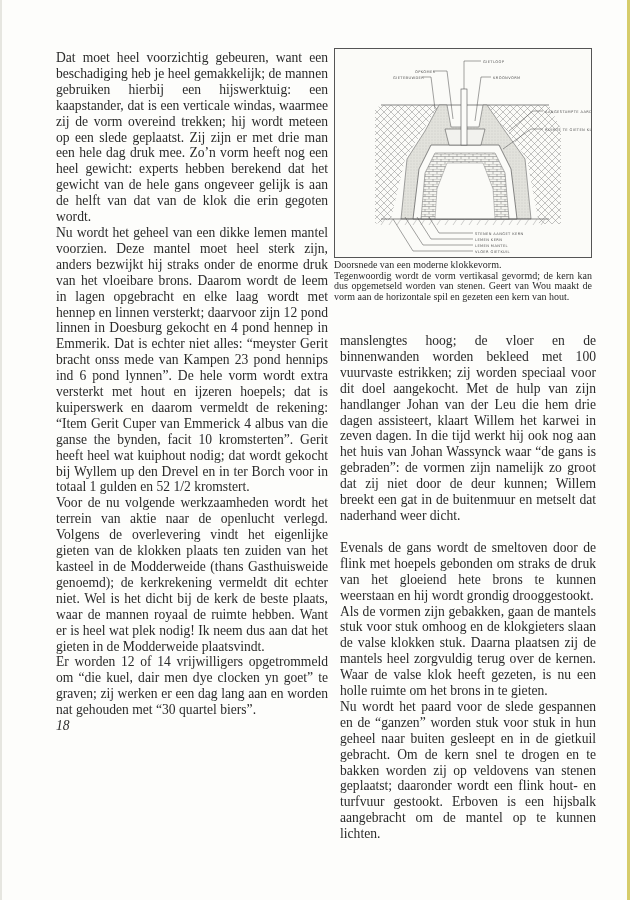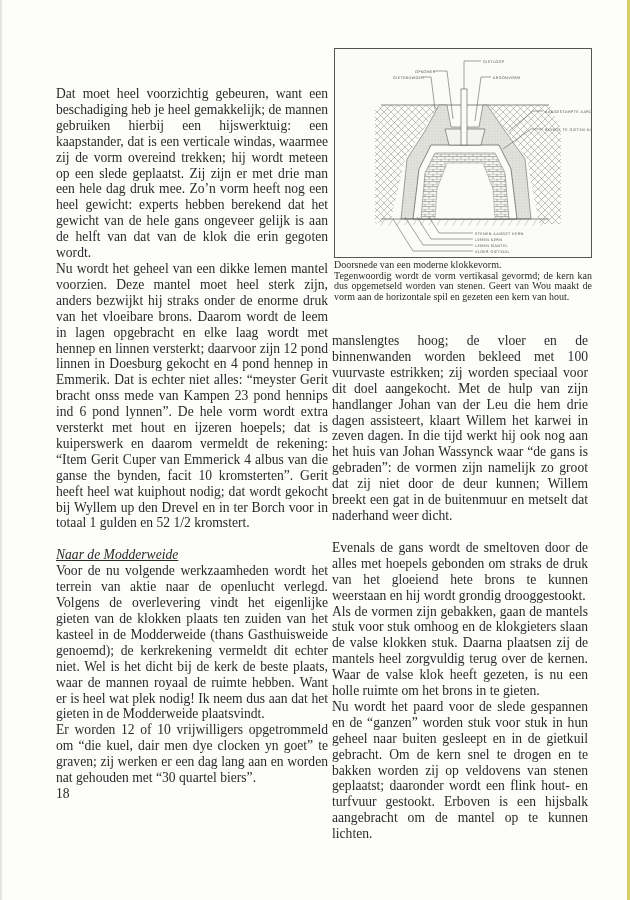--- a/index.html
+++ b/index.html
@@ -17,30 +17,30 @@
   .edge-left {
     position: absolute; top: 0; left: 0; width: 2px; height: 900px;
     background: #e6e6e0;
   }
   .col {
     position: absolute;
     font-size: 13.6px;
     line-height: 15.9px;
     text-align: justify;
   }
-  .col-left { left: 56px; top: 50px; width: 272px; margin-top: 36px; }
-  .col-right { left: 332px; top: 333px; width: 256px; }
+  .col-left { left: 56px; top: 50px; width: 272px; }
+  .col-right { left: 340px; top: 333px; width: 256px; }
   .col p { margin: 0; text-indent: 0; }
   .heading {
     font-style: italic;
     text-decoration: underline;
     margin-top: 16px !important;
   }
   .gap { margin-top: 16px !important; }
-  .pagenum { margin-top: 0 !important; }
+  .pagenum { margin-top: 0 !important; font-style: italic; }
 
   .figure {
     position: absolute; left: 334px; top: 48px; width: 256px; height: 208px;
     border: 1px solid #555;
     background: #fbfbf8;
   }
   .figure svg { position: absolute; left: 0; top: 0; }
   .fig-label {
     font-family: "DejaVu Sans", sans-serif;
     font-size: 3.6px;
@@ -57,23 +57,22 @@
 </style>
 </head>
 <body>
 
 <div class="edge-left"></div>
 <div class="edge-right"></div>
 
 <div class="col col-left">
   <p>Dat moet heel voorzichtig gebeuren, want een beschadiging heb je heel gemakkelijk; de mannen gebruiken hierbij een hijswerktuig: een kaapstander, dat is een verticale windas, waarmee zij de vorm overeind trekken; hij wordt meteen op een slede geplaatst. Zij zijn er met drie man een hele dag druk mee. Zo’n vorm heeft nog een heel gewicht: experts hebben berekend dat het gewicht van de hele gans ongeveer gelijk is aan de helft van dat van de klok die erin gegoten wordt.</p>
   <p>Nu wordt het geheel van een dikke lemen mantel voorzien. Deze mantel moet heel sterk zijn, anders bezwijkt hij straks onder de enorme druk van het vloeibare brons. Daarom wordt de leem in lagen opgebracht en elke laag wordt met hennep en linnen versterkt; daarvoor zijn 12 pond linnen in Doesburg gekocht en 4 pond hennep in Emmerik. Dat is echter niet alles: “meyster Gerit bracht onss mede van Kampen 23 pond hennips ind 6 pond lynnen”. De hele vorm wordt extra versterkt met hout en ijzeren hoepels; dat is kuiperswerk en daarom vermeldt de rekening: “Item Gerit Cuper van Emmerick 4 albus van die ganse the bynden, facit 10 kromsterten”. Gerit heeft heel wat kuiphout nodig; dat wordt gekocht bij Wyllem up den Drevel en in ter Borch voor in totaal 1 gulden en 52 1/2 kromstert.</p>
-  <p class="heading">Naar de Modderweide</p>
   <p>Voor de nu volgende werkzaamheden wordt het terrein van aktie naar de openlucht verlegd. Volgens de overlevering vindt het eigenlijke gieten van de klokken plaats ten zuiden van het kasteel in de Modderweide (thans Gasthuisweide genoemd); de kerkrekening vermeldt dit echter niet. Wel is het dicht bij de kerk de beste plaats, waar de mannen royaal de ruimte hebben. Want er is heel wat plek nodig! Ik neem dus aan dat het gieten in de Modderweide plaatsvindt.</p>
-  <p>Er worden 12 of 10 vrijwilligers opgetrommeld om “die kuel, dair men dye clocken yn goet” te graven; zij werken er een dag lang aan en worden nat gehouden met “30 quartel biers”.</p>
+  <p>Er worden 12 of 14 vrijwilligers opgetrommeld om “die kuel, dair men dye clocken yn goet” te graven; zij werken er een dag lang aan en worden nat gehouden met “30 quartel biers”.</p>
   <p class="pagenum">18</p>
 </div>
 
 <div class="figure">
   <svg width="256" height="208" viewBox="0 0 256 208">
     <defs>
       <pattern id="hatch" width="7" height="7" patternUnits="userSpaceOnUse">
         <path d="M0 0 L7 7 M7 0 L0 7" stroke="#888" stroke-width="0.5"></path>
       </pattern>
       <pattern id="brick" width="8" height="5" patternUnits="userSpaceOnUse">
@@ -131,16 +130,16 @@
   </svg>
 </div>
 
 <div class="caption">
   <p>Doorsnede van een moderne klokkevorm.</p>
   <p>Tegenwoordig wordt de vorm vertikasal gevormd; de kern kan dus opgemetseld worden van stenen. Geert van Wou maakt de vorm aan de horizontale spil en gezeten een kern van hout.</p>
 </div>
 
 <div class="col col-right">
   <p>manslengtes hoog; de vloer en de binnenwanden worden bekleed met 100 vuurvaste estrikken; zij worden speciaal voor dit doel aangekocht. Met de hulp van zijn handlanger Johan van der Leu die hem drie dagen assisteert, klaart Willem het karwei in zeven dagen. In die tijd werkt hij ook nog aan het huis van Johan Wassynck waar “de gans is gebraden”: de vormen zijn namelijk zo groot dat zij niet door de deur kunnen; Willem breekt een gat in de buitenmuur en metselt dat naderhand weer dicht.</p>
-  <p class="gap">Evenals de gans wordt de smeltoven door de alles met hoepels gebonden om straks de druk van het gloeiend hete brons te kunnen weerstaan en hij wordt grondig drooggestookt.</p>
+  <p class="gap">Evenals de gans wordt de smeltoven door de flink met hoepels gebonden om straks de druk van het gloeiend hete brons te kunnen weerstaan en hij wordt grondig drooggestookt.</p>
   <p>Als de vormen zijn gebakken, gaan de mantels stuk voor stuk omhoog en de klokgieters slaan de valse klokken stuk. Daarna plaatsen zij de mantels heel zorgvuldig terug over de kernen. Waar de valse klok heeft gezeten, is nu een holle ruimte om het brons in te gieten.</p>
   <p>Nu wordt het paard voor de slede gespannen en de “ganzen” worden stuk voor stuk in hun geheel naar buiten gesleept en in de gietkuil gebracht. Om de kern snel te drogen en te bakken worden zij op veldovens van stenen geplaatst; daaronder wordt een flink hout- en turfvuur gestookt. Erboven is een hijsbalk aangebracht om de mantel op te kunnen lichten.</p>
 </div>
 
 </body></html>

